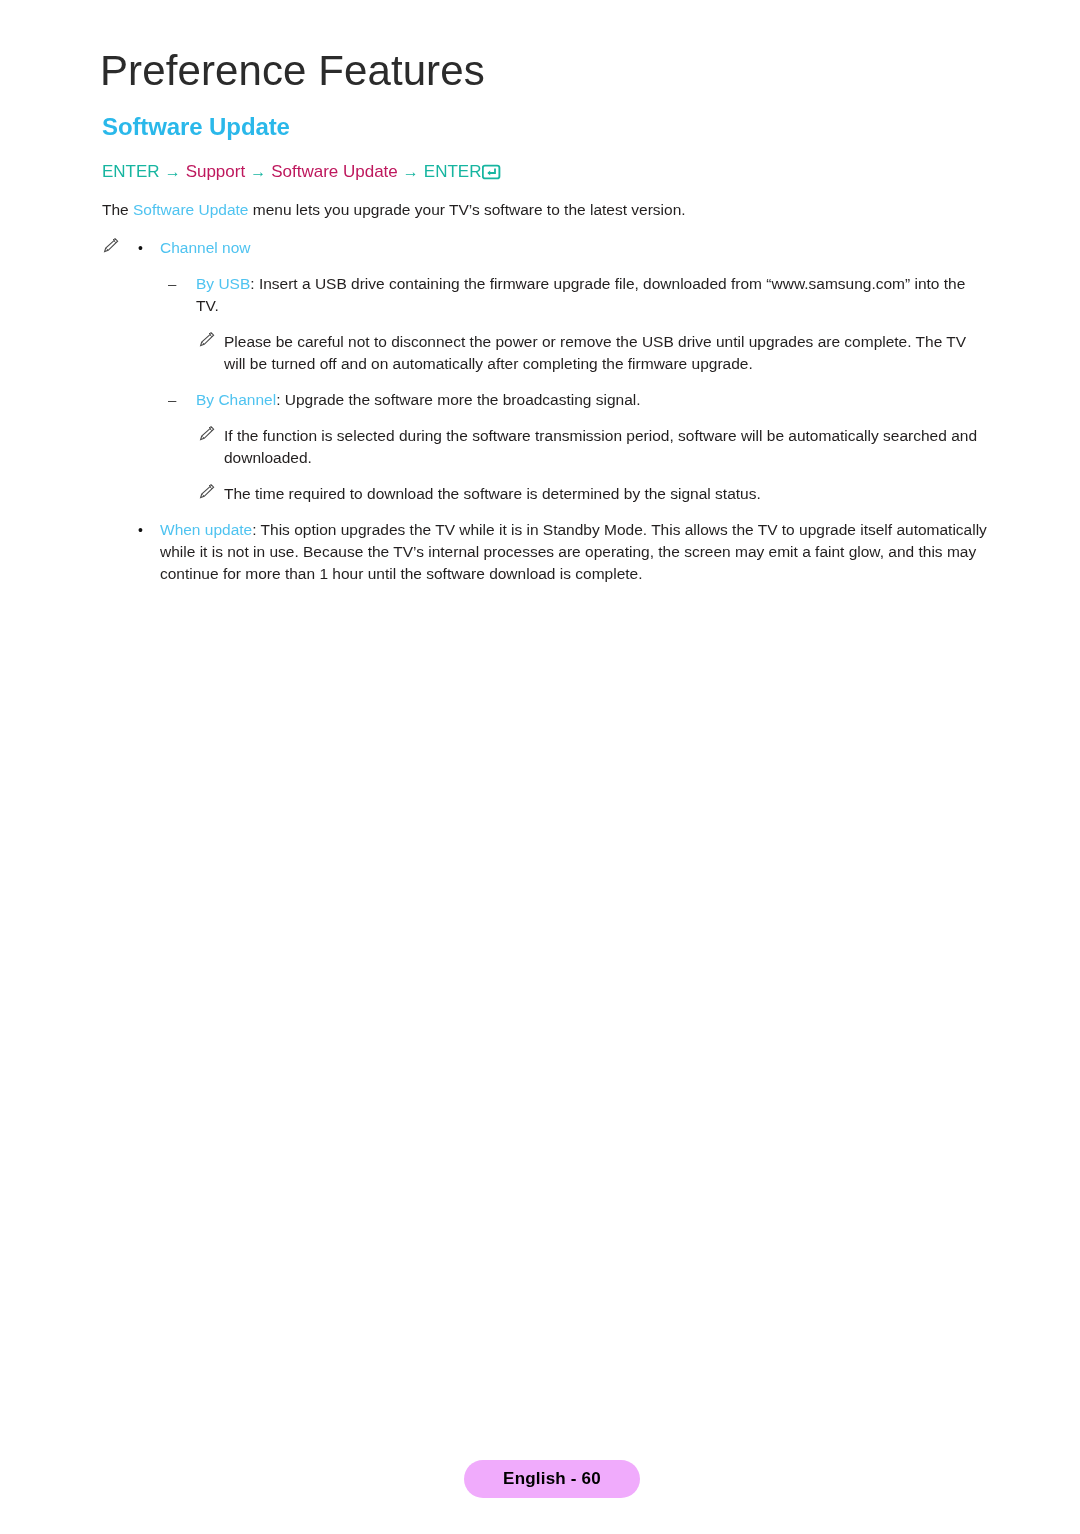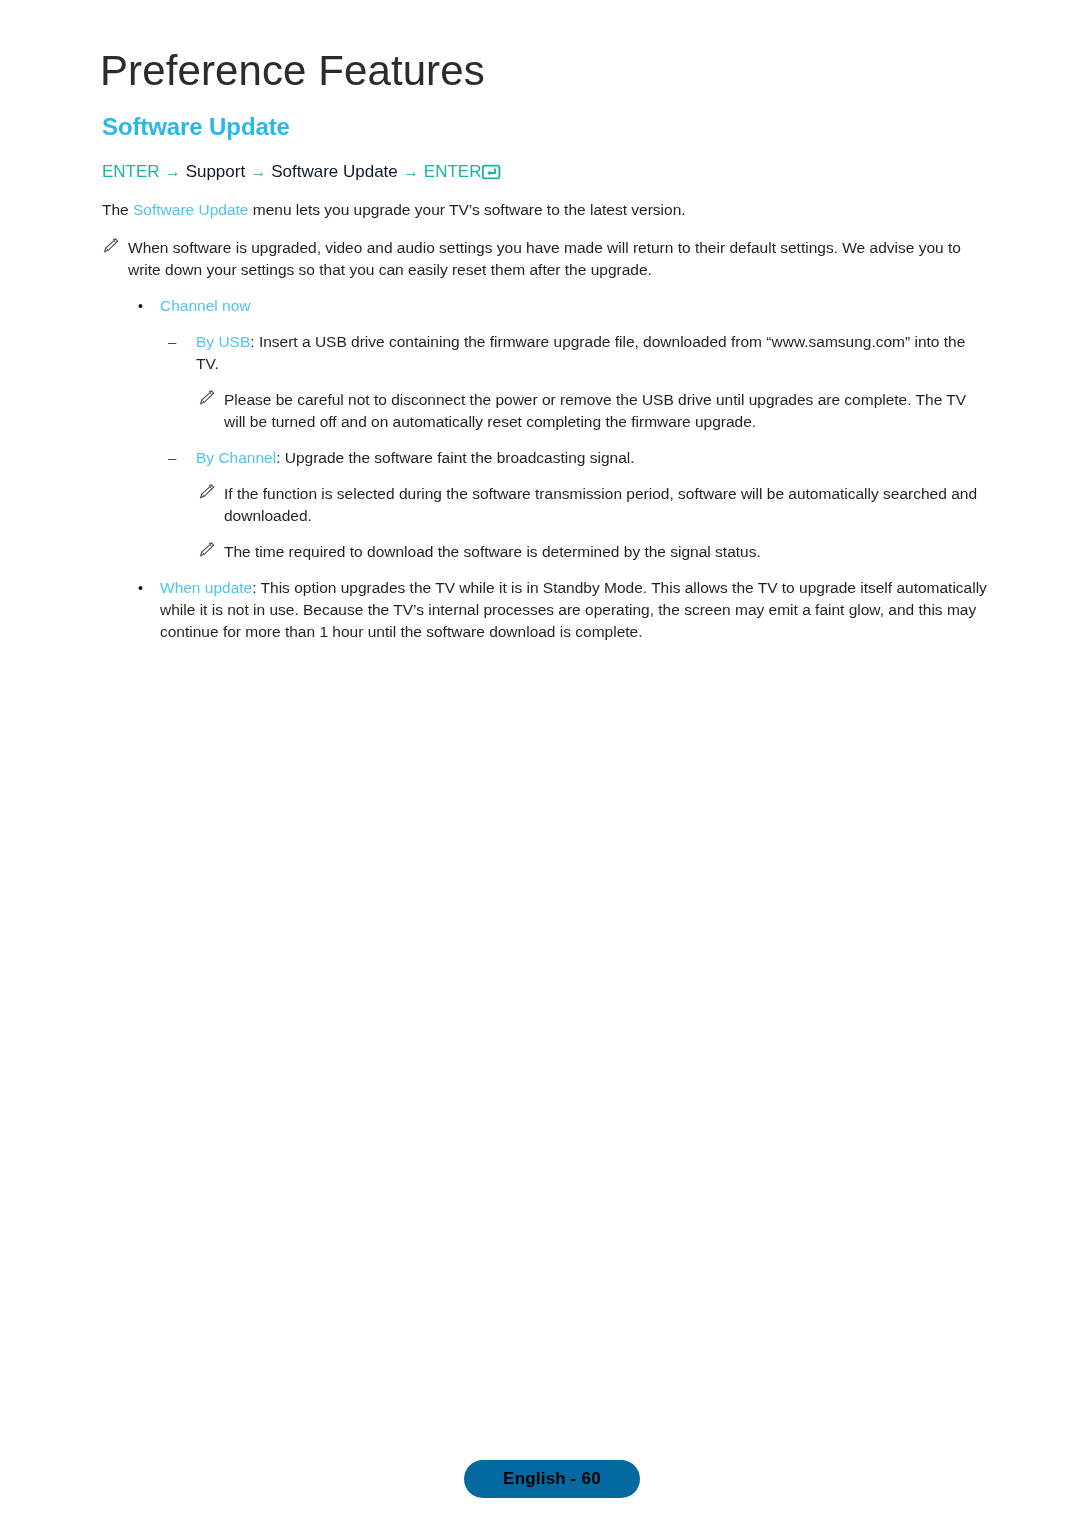--- a/index.html
+++ b/index.html
@@ -65,21 +65,21 @@
 
   
   .menu-path {
     font-size: 17px;
     line-height: 24px;
     color: #16b5a0;
     white-space: nowrap;
     margin-bottom: 15px;
   }
   .menu-path .mp-plain { color: #16b5a0; }
-  .menu-path .mp-blue  { color: #0f172a; }
+  .menu-path .mp-blue  { color: #be185d; }
   .menu-path .mp-arrow {
     color: #16b5a0;
     padding: 0 5px;
     font-size: 16px;
   }
   .enter-key {
     display: inline-block;
     vertical-align: -3px;
     margin-left: 1px;
   }
@@ -144,21 +144,21 @@
 
   
   .footer-badge {
     position: absolute;
     left: 50%;
     transform: translateX(-50%);
     top: 1460px;
     min-width: 176px;
     padding: 9px 22px;
     box-sizing: border-box;
-    background: #0369a1;
+    background: #f0abfc;
     border-radius: 20px;
     text-align: center;
     font-size: 17px;
     font-weight: bold;
     color: #000000;
     letter-spacing: 0.2px;
   }
 </style>
 </head>
 <body>
@@ -187,21 +187,20 @@
 
     <div class="row note">
       <span class="marker">
         <svg width="17" height="15" viewBox="0 0 17 15">
           <path d="M13.6 1.2 L15.6 3.2 L6.2 12.3 L2.6 13.6 L3.7 10.0 Z" fill="none" stroke="#4a4a4a" stroke-width="1.1"></path>
           <path d="M12.0 2.8 L14.0 4.8" fill="none" stroke="#4a4a4a" stroke-width="1"></path>
           <path d="M4.4 10.6 L6.0 12.2" fill="none" stroke="#4a4a4a" stroke-width="1"></path>
           <path d="M13.9 1.0 A2.4 2.4 0 0 0 11.0 2.0" fill="none" stroke="#4a4a4a" stroke-width="1"></path>
         </svg>
       </span>
-      <span>When software is upgraded, video and audio settings you have made will return to their default settings. We advise you to write down your settings so that you can easily reset them after the upgrade.</span>
     </div>
 
     <div class="row bullet indent-1">
       <span class="marker">•</span>
       <span class="hl">Channel now</span>
     </div>
 
 
     <div class="row dash indent-3">
       <span class="marker">–</span>
@@ -210,26 +209,26 @@
 
     <div class="row note indent-4">
       <span class="marker">
         <svg width="17" height="15" viewBox="0 0 17 15">
           <path d="M13.6 1.2 L15.6 3.2 L6.2 12.3 L2.6 13.6 L3.7 10.0 Z" fill="none" stroke="#4a4a4a" stroke-width="1.1"></path>
           <path d="M12.0 2.8 L14.0 4.8" fill="none" stroke="#4a4a4a" stroke-width="1"></path>
           <path d="M4.4 10.6 L6.0 12.2" fill="none" stroke="#4a4a4a" stroke-width="1"></path>
           <path d="M13.9 1.0 A2.4 2.4 0 0 0 11.0 2.0" fill="none" stroke="#4a4a4a" stroke-width="1"></path>
         </svg>
       </span>
-      <span>Please be careful not to disconnect the power or remove the USB drive until upgrades are complete. The TV will be turned off and on automatically reset completing the firmware upgrade.</span>
+      <span>Please be careful not to disconnect the power or remove the USB drive until upgrades are complete. The TV will be turned off and on automatically after completing the firmware upgrade.</span>
     </div>
 
     <div class="row dash indent-3">
       <span class="marker">–</span>
-      <span class="hl">By Channel</span><span>: Upgrade the software faint the broadcasting signal.</span>
+      <span class="hl">By Channel</span><span>: Upgrade the software more the broadcasting signal.</span>
     </div>
 
     <div class="row note indent-4">
       <span class="marker">
         <svg width="17" height="15" viewBox="0 0 17 15">
           <path d="M13.6 1.2 L15.6 3.2 L6.2 12.3 L2.6 13.6 L3.7 10.0 Z" fill="none" stroke="#4a4a4a" stroke-width="1.1"></path>
           <path d="M12.0 2.8 L14.0 4.8" fill="none" stroke="#4a4a4a" stroke-width="1"></path>
           <path d="M4.4 10.6 L6.0 12.2" fill="none" stroke="#4a4a4a" stroke-width="1"></path>
           <path d="M13.9 1.0 A2.4 2.4 0 0 0 11.0 2.0" fill="none" stroke="#4a4a4a" stroke-width="1"></path>
         </svg>

